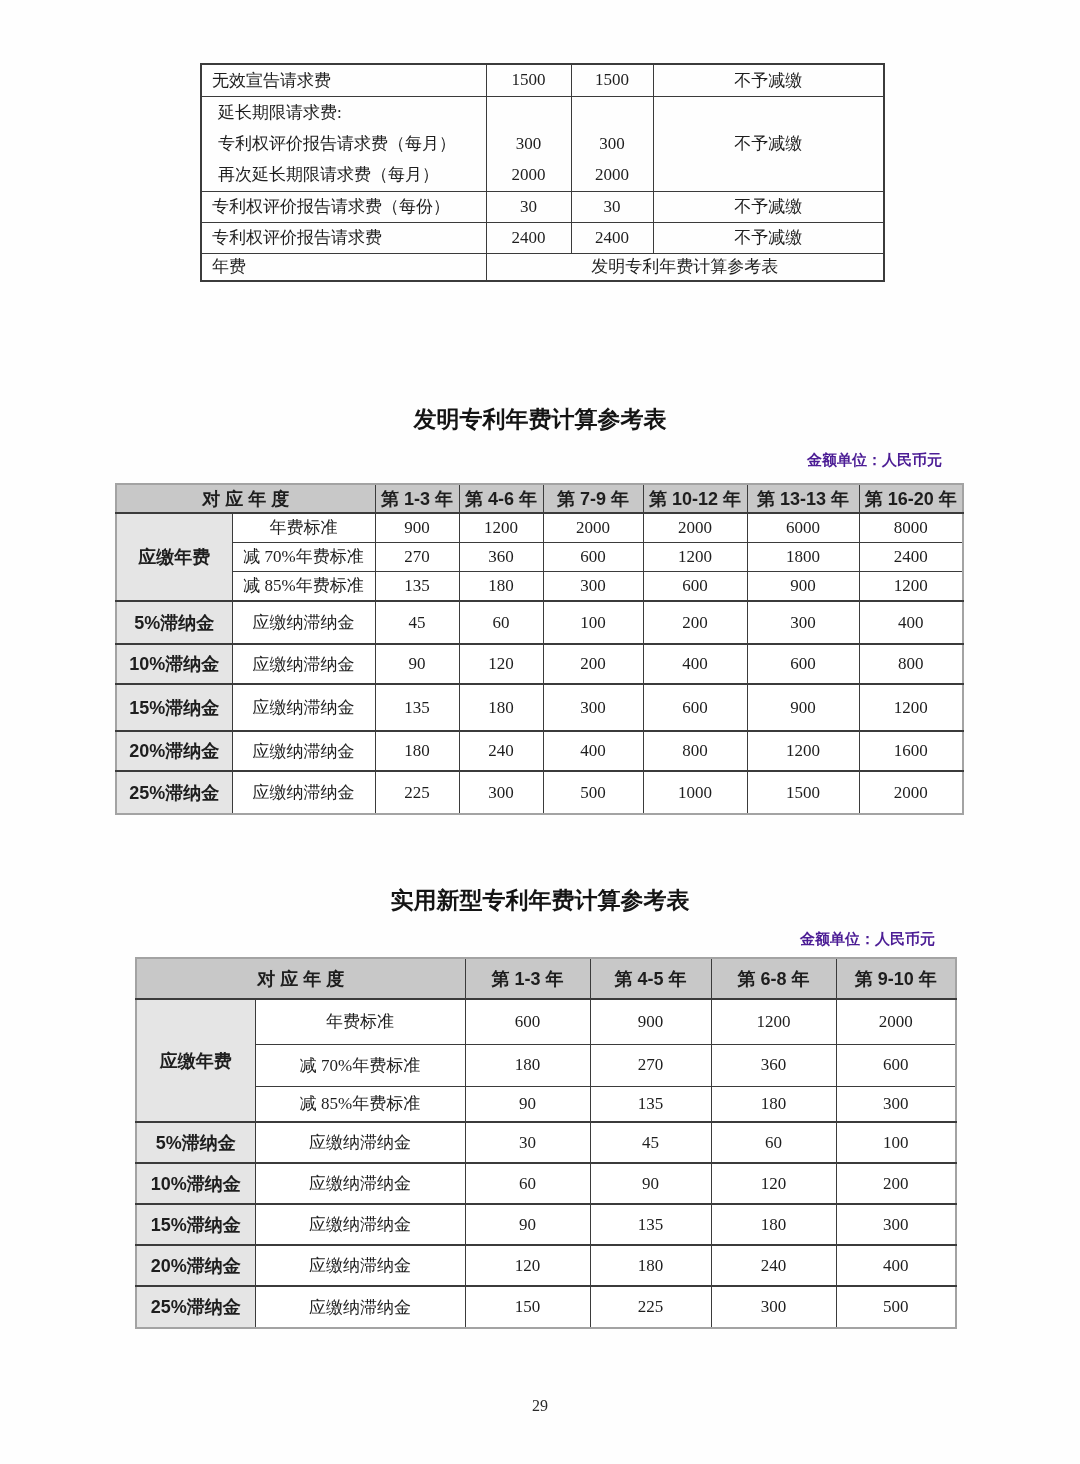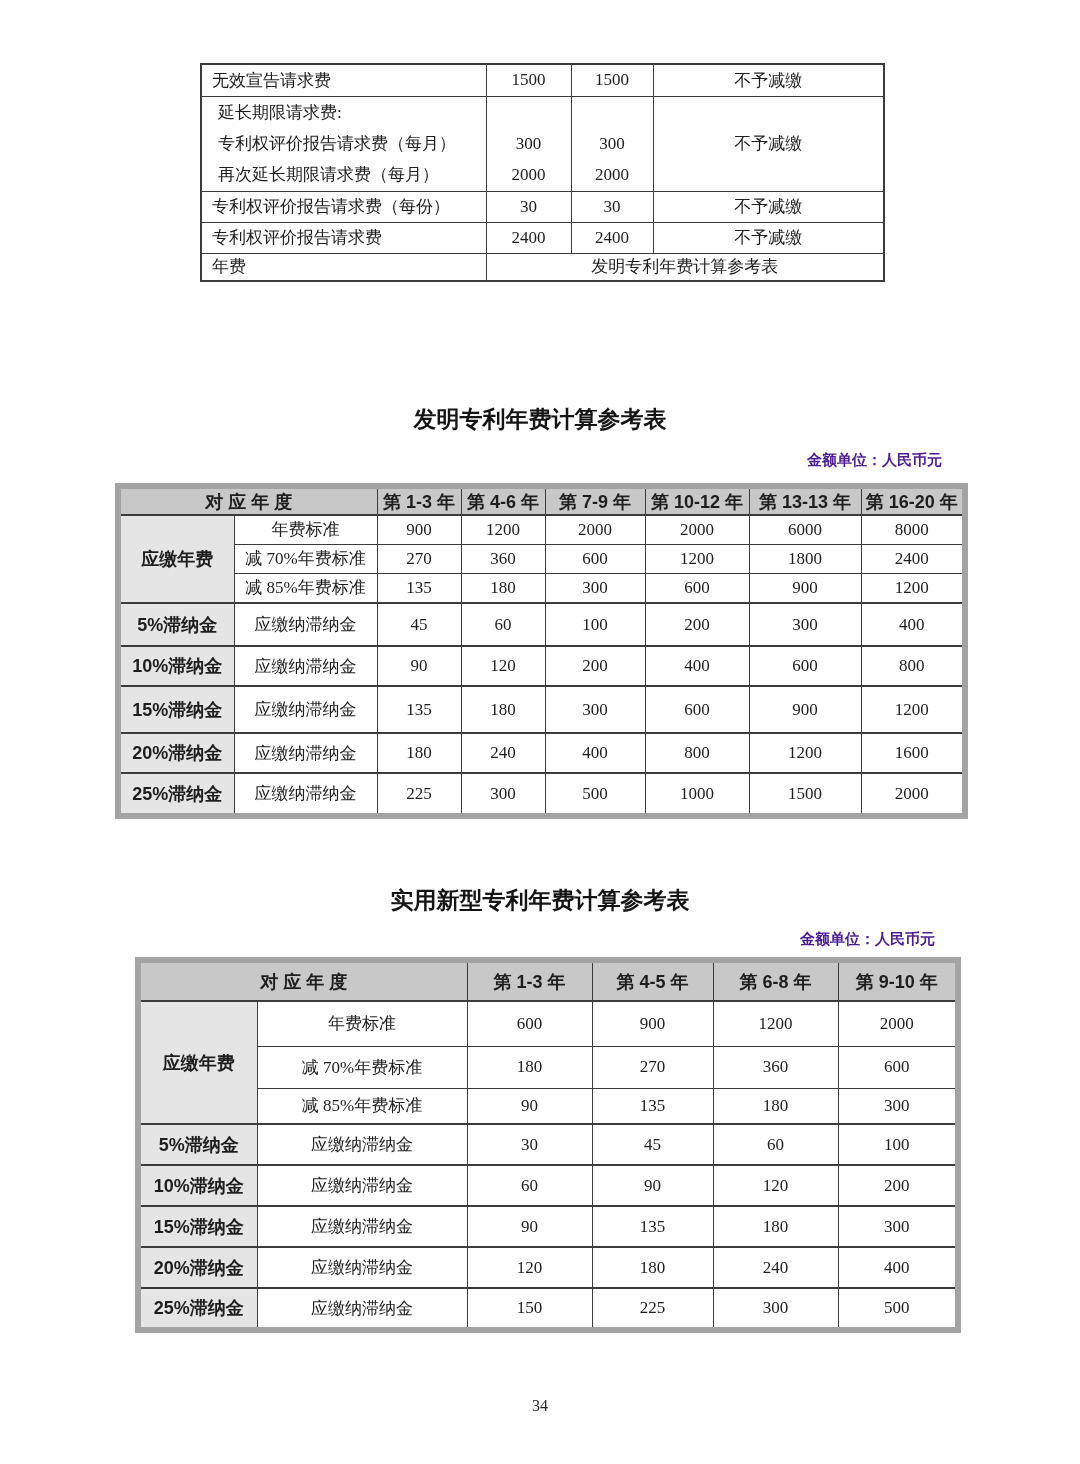--- a/index.html
+++ b/index.html
@@ -24,21 +24,21 @@
 
   
   .sec-title { position:absolute; left:0; width:1080px; text-align:center;
                font-family:"Liberation Sans","DejaVu Sans",sans-serif;
                font-weight:bold; font-size:23px; color:#141414; }
   .unit-label { position:absolute; text-align:right; padding-right:20px;
                 font-family:"Liberation Sans","DejaVu Sans",sans-serif;
                 font-weight:bold; font-size:15px; color:#4c1d95; }
 
   
-  .big { position:absolute; border:6px solid #a3a3a3; background:#fde047; }
+  .big { position:absolute; border:2px solid #a3a3a3; background:#fde047; }
   .big td.hd { background:#c8c8c8; font-weight:bold; font-size:18px;
                font-family:"Liberation Sans","DejaVu Sans",sans-serif; }
   .big td.side { background:#e5e5e5; font-weight:bold; font-size:18px;
                  font-family:"Liberation Sans","DejaVu Sans",sans-serif; }
   .big tr.hrow td { border-bottom-width:2px; }
   .big tr.late td { border-top-width:2px; }
   .big td.sub, .big td.v { background:#ffffff; }
 
   .page-number { position:absolute; left:0; width:1080px; top:1397px;
                  text-align:center; font-size:16px; color:#2a2a2a; }
@@ -282,14 +282,14 @@
       <td class="side">25%滞纳金</td>
       <td class="sub">应缴纳滞纳金</td>
       <td class="v">150</td>
       <td class="v">225</td>
       <td class="v">300</td>
       <td class="v">500</td>
     </tr>
   </tbody>
     </table>
 
-  <div class="page-number">34</div>
+  <div class="page-number">29</div>
 </div>
 
 </body></html>

